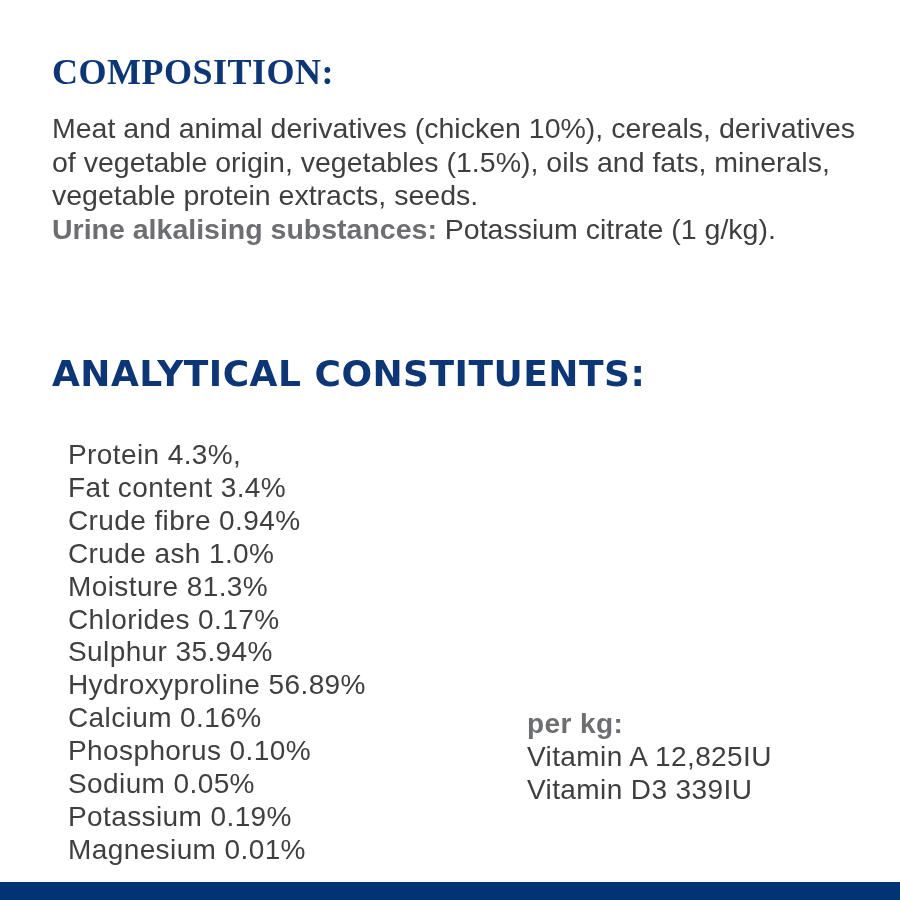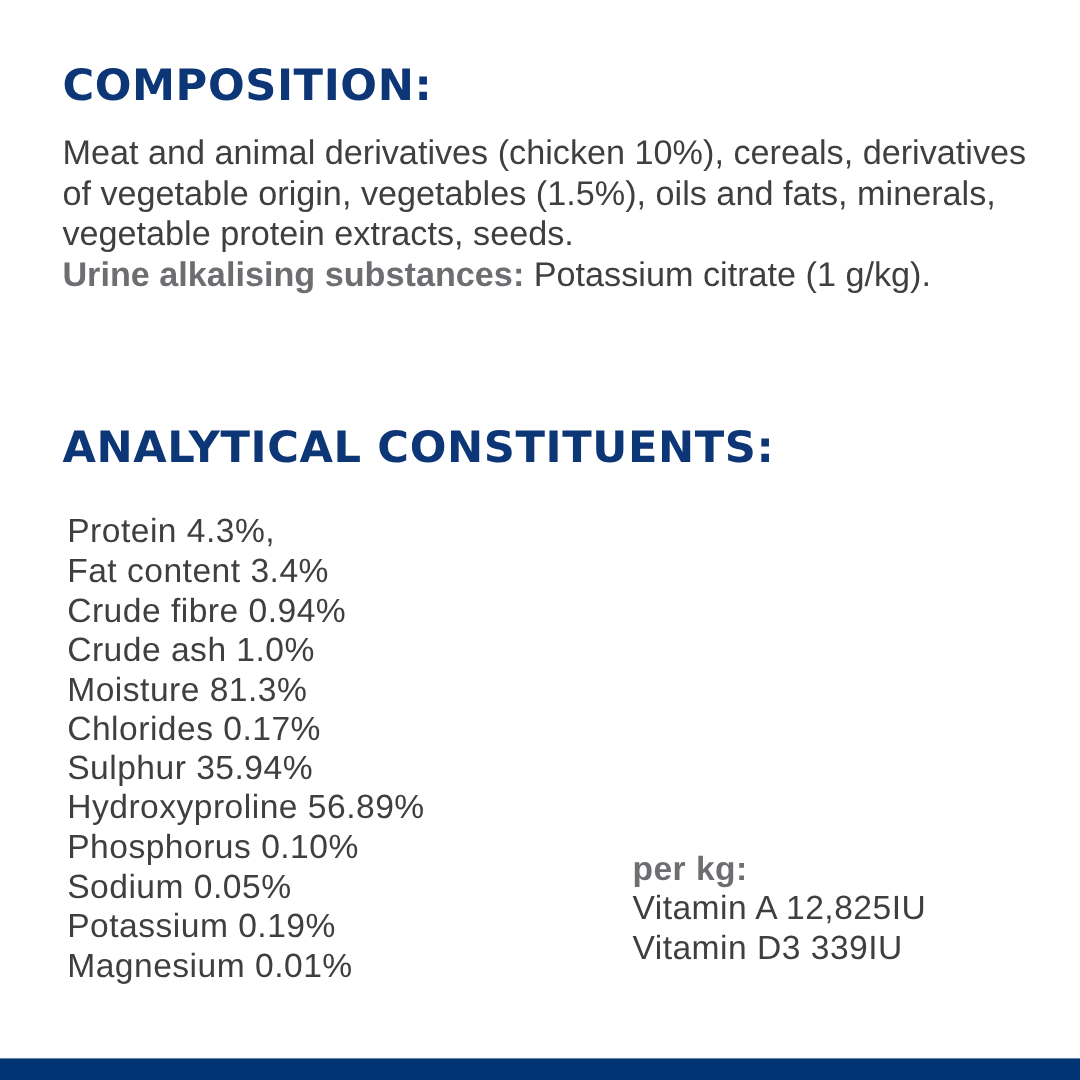--- a/index.html
+++ b/index.html
@@ -8,29 +8,29 @@
     background: #ffffff;
     font-family: "Liberation Sans", sans-serif;
     color: #3f3f41;
   }
   .heading {
     position: absolute; left: 52px; margin: 0;
     font-family: "DejaVu Sans", sans-serif;
     font-weight: bold; color: #0d3677;
     font-size: 36px; letter-spacing: 0.5px; line-height: 40px;
   }
-  #h-comp { top: 52px; }
+  #h-comp { top: 52px; font-family: Liberation Serif, serif; }
   #h-anal { top: 354px; }
   .comp-text {
     position: absolute; left: 52px; top: 112px; width: 820px;
     font-size: 28.5px; line-height: 33.5px;
   }
   .comp-text .bold { font-weight: bold; color: #6d6e71; }
   .list {
-    position: absolute; left: 52px; top: 423px; margin: 4px; padding: 0; list-style: none;
+    position: absolute; left: 52px; top: 423px; margin: 16px; padding: 0; list-style: none;
     font-size: 28px; line-height: 32.9px; letter-spacing: 0.4px;
   }
   .perkg {
     position: absolute; left: 527px; top: 708px; margin: 0; padding: 0; list-style: none;
     font-size: 28px; line-height: 32.9px; letter-spacing: 0.4px;
   }
   .perkg .label { font-weight: bold; color: #6d6e71; }
   .bottom-bar {
     position: absolute; left: 0; top: 882px; width: 900px; height: 18px;
     background: #003473;
@@ -50,20 +50,21 @@
 
 <ul class="list">
   <li>Protein 4.3%,</li>
   <li>Fat content 3.4%</li>
   <li>Crude fibre 0.94%</li>
   <li>Crude ash 1.0%</li>
   <li>Moisture 81.3%</li>
   <li>Chlorides 0.17%</li>
   <li>Sulphur 35.94%</li>
   <li>Hydroxyproline 56.89%</li>
+  <li>Calcium 0.16%</li>
   <li>Phosphorus 0.10%</li>
   <li>Sodium 0.05%</li>
   <li>Potassium 0.19%</li>
   <li>Magnesium 0.01%</li>
 </ul>
 
 <ul class="perkg">
   <li class="label">per kg:</li>
   <li>Vitamin A 12,825IU</li>
   <li>Vitamin D3 339IU</li>

